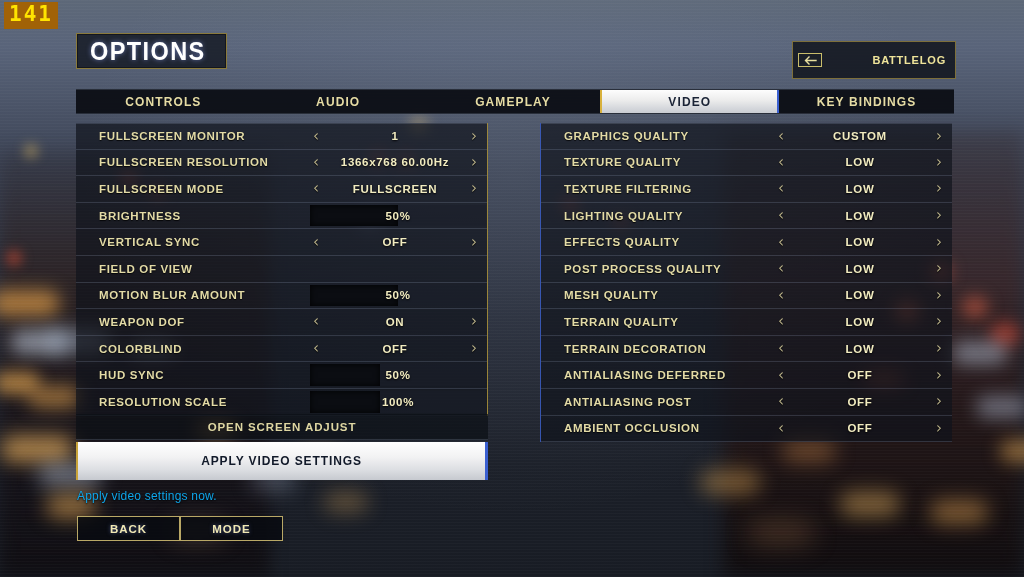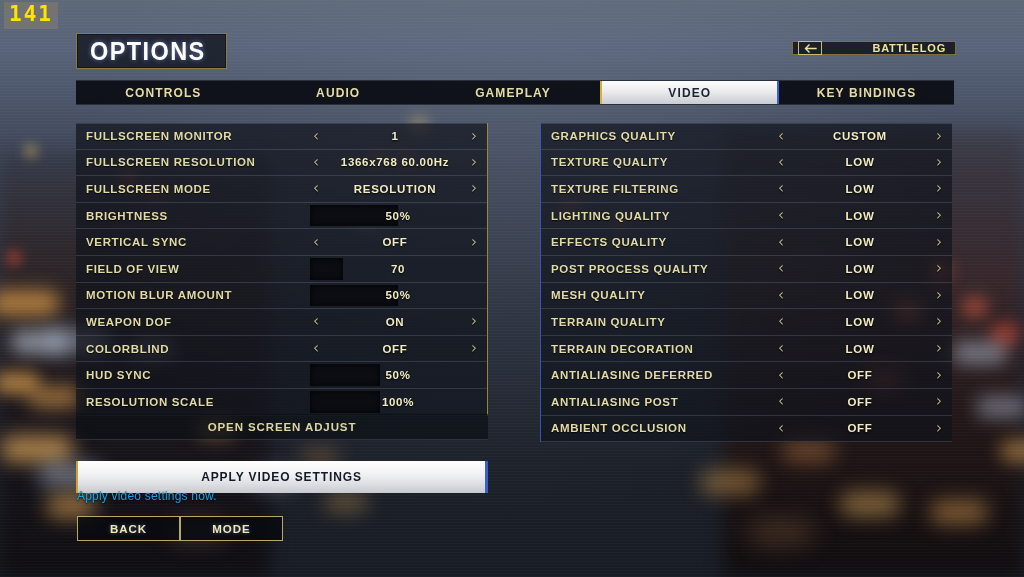--- a/index.html
+++ b/index.html
@@ -34,21 +34,21 @@
     background:radial-gradient(ellipse at 50% 30%, rgba(150,165,185,0.14) 0%, rgba(0,0,0,0) 60%);
   }
   #bg .scan{
     position:absolute; inset:0;
     background:repeating-linear-gradient(0deg, rgba(255,255,255,0.022) 0px, rgba(255,255,255,0.022) 1px, rgba(0,0,0,0) 1px, rgba(0,0,0,0) 3px);
   }
 
   
   #fps{
     position:absolute; left:4px; top:2px;
-    background:#737373; color:#ffe400;
+    background:#a16207; color:#ffe400;
     font-family:"DejaVu Sans Mono", monospace;
     font-size:21px; font-weight:bold; line-height:1;
     padding:2px 5px 4px 5px; letter-spacing:2px;
   }
 
   
   #title-box{
     position:absolute; left:76px; top:33px; height:36px;
     padding:12px 13px;
     display:flex; align-items:center;
@@ -58,40 +58,40 @@
   }
   #title-box span{
     color:#fff; font-size:25px; font-weight:bold;
     letter-spacing:1.5px;
     transform:scaleX(0.94); transform-origin:left center;
     text-shadow:0 0 6px rgba(150,170,255,0.55);
   }
 
   #battlelog{
     position:absolute; right:68px; top:41px;
-    height:14px; display:flex; align-items:center;
+    height:38px; display:flex; align-items:center;
     background:rgba(16,20,28,0.85);
     border:1px solid #7d6f3a; padding:0 5px;gap:44px;
   }
   #battlelog .keycap{
     width:24px; height:14px;
     border:1px solid #c9bd6b; background:#1b2028;
     display:flex; align-items:center; justify-content:center;
     color:#e8dfa0; font-size:10px; line-height:1;
     margin-right:6px;
   }
   #battlelog .keycap svg{ display:block; }
   #battlelog .bl-label{
     color:#efe49a; font-size:11px; font-weight:bold; letter-spacing:0.8px;
     padding-right:4px;
   }
 
   
   #tabs{
-    position:absolute; left:76px; top:80px; width:878px; height:25px;
+    position:absolute; left:76px; top:89px; width:878px; height:25px;
     display:flex; background:rgba(10,12,18,0.92);
     border-top:1px solid rgba(120,135,160,0.25);
     border-bottom:1px solid rgba(120,135,160,0.25);
   }
   .tab{
     flex:1; display:flex; align-items:center; justify-content:center;
     color:#e6dca4; font-size:12px; font-weight:bold; letter-spacing:1.1px;
     position:relative;
   }
   .tab.active{
@@ -110,21 +110,21 @@
   #col-right{ left:540px; border-left:1px solid rgba(60,95,200,0.85); }
 
   .row{
     position:relative; height:26.6px;
     display:flex; align-items:center;
     border-bottom:1px solid rgba(150,165,190,0.22);
     background:rgba(18,22,32,0.32);
   }
   .row:first-child{ border-top:1px solid rgba(150,165,190,0.22); }
   .row .label{
-    flex:0 0 auto; padding-left:10px;
+    flex:0 0 auto; padding-left:23px;
     color:#e3dba6; font-size:11.5px; font-weight:bold; letter-spacing:0.65px;
     text-shadow:0 1px 1px rgba(0,0,0,0.8);
     white-space:nowrap;
   }
 
   
   .sel{
     position:absolute; left:231px; right:4px; top:0; bottom:0;
     display:flex; align-items:center;
   }
@@ -162,21 +162,21 @@
 
   
   #screen-adjust{
     position:absolute; left:76px; top:414px; width:412px; height:26px;
     display:flex; align-items:center; justify-content:center;
     background:rgba(12,15,22,0.7);
     border-bottom:1px solid rgba(150,165,190,0.22);
     color:#ded6a2; font-size:11.5px; font-weight:bold; letter-spacing:0.9px;
   }
   #apply-btn{
-    position:absolute; left:76px; top:461px; width:412px; height:32px;
+    position:absolute; left:76px; top:442px; width:412px; height:38px;
     display:flex; align-items:center; justify-content:center;
     background:linear-gradient(180deg,#ffffff 0%,#f2f2f3 40%,#dddfe3 72%,#c6c9cf 100%);
     color:#121a2a; font-size:12px; font-weight:bold; letter-spacing:0.9px;
     border-left:2px solid #c9a43a; border-right:3px solid #3a5fd0;
   }
 
   
   #hint{
     position:absolute; left:77px; top:489px;
     color:#0ea5e9; font-size:12px; letter-spacing:0.2px;
@@ -289,21 +289,21 @@
       <div class="sel">
         <div class="arrow">‹</div>
         <div class="val">1366x768 60.00Hz</div>
         <div class="arrow">›</div>
       </div>
     </div>
     <div class="row">
       <div class="label">FULLSCREEN MODE</div>
       <div class="sel">
         <div class="arrow">‹</div>
-        <div class="val">RESOLUTION</div>
+        <div class="val">FULLSCREEN</div>
         <div class="arrow">›</div>
       </div>
     </div>
     <div class="row">
       <div class="label">BRIGHTNESS</div>
       <div class="slider">
         <div class="track"></div>
         <div class="fill" style="width: 50%;"></div>
         <div class="sval">50%</div>
       </div>
@@ -311,25 +311,20 @@
     <div class="row">
       <div class="label">VERTICAL SYNC</div>
       <div class="sel">
         <div class="arrow">‹</div>
         <div class="val">OFF</div>
         <div class="arrow">›</div>
       </div>
     </div>
     <div class="row">
       <div class="label">FIELD OF VIEW</div>
-      <div class="slider">
-        <div class="track"></div>
-        <div class="fill" style="width: 19%;"></div>
-        <div class="sval">70</div>
-      </div>
     </div>
     <div class="row">
       <div class="label">MOTION BLUR AMOUNT</div>
       <div class="slider">
         <div class="track"></div>
         <div class="fill" style="width: 50%;"></div>
         <div class="sval">50%</div>
       </div>
     </div>
     <div class="row">

